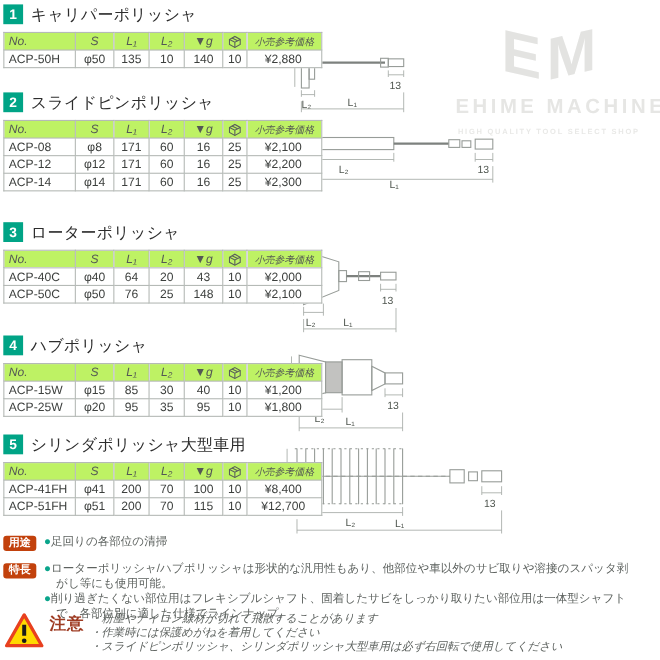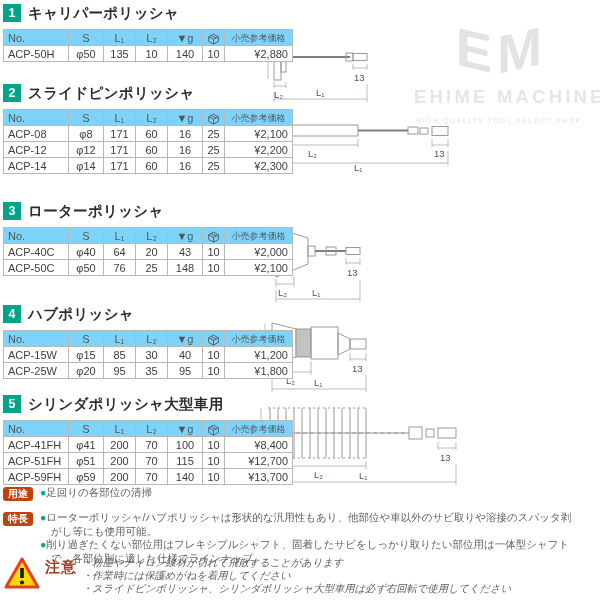--- a/index.html
+++ b/index.html
@@ -11,32 +11,32 @@
   .wm-logo{font-weight:bold;font-size:54px;line-height:56px;color:#e3e3e1;letter-spacing:0px;}
   .wm-e{display:inline-block;transform:skewY(13deg);}
   .wm-m{display:inline-block;transform:skewY(-13deg);margin-left:5px;}
   .wm-name{margin-top:8px;font-weight:bold;font-size:18.5px;letter-spacing:3.2px;color:#e6e6e4;white-space:nowrap;margin-left:16px;}
   .wm-tag{margin-top:9px;font-weight:bold;font-size:6.8px;letter-spacing:1.6px;color:#e9e9e7;white-space:nowrap;}
 
   
   .section{position:absolute;left:3px;width:256px;z-index:2;}
   .sec-head{display:flex;align-items:center;gap:7px;height:18px;margin-bottom:7px;}
   .num-badge{width:18px;height:18px;background:#00a486;color:#fff;font-weight:bold;font-size:12.5px;display:flex;align-items:center;justify-content:center;flex:none;}
-  .sec-title{font-size:14.5px;font-weight:bold;color:#2d2d2d;letter-spacing:.3px;white-space:nowrap;}
+  .sec-title{font-size:14.5px;font-weight:normal;color:#2d2d2d;letter-spacing:.3px;white-space:nowrap;}
 
   table.spec{border-collapse:collapse;table-layout:fixed;width:256px;font-size:11px;color:#3c3f3d;background:#fff;}
   .spec th,.spec td{border:1px solid #b5bab6;height:15px;line-height:14px;padding:0 2px;font-weight:normal;white-space:nowrap;overflow:hidden;text-align:center;}
-  .spec thead th{background:#7dd3fc;color:#545855;}
+  .spec thead th{background:#bef264;color:#545855;font-style:italic;}
   .spec .c0{width:58px;text-align:left;padding-left:4px;}
   .spec .c1{width:30px;}
   .spec .c2{width:27px;}
   .spec .c3{width:27px;}
   .spec .c4{width:30px;}
   .spec .c5{width:21px;padding:0;}
-  .spec .c6{width:63px;text-align:right;padding-right:4px;}
+  .spec .c6{width:63px;text-align:center;padding-right:4px;}
   .spec thead .c6{font-size:9px;text-align:center;padding-right:2px;}
   .spec thead .c5 svg{vertical-align:middle;}
 
   
   .diagram{position:absolute;z-index:1;}
   .diagram path,.diagram rect,.diagram line,.diagram polygon{stroke:#979c98;fill:none;stroke-width:1;}
   .diagram .fillgray{fill:#c2c2c0;stroke:#979c98;}
   .diagram .wire{stroke:#7d817e;stroke-width:2;}
   .diagram .dimline{stroke:#a9aeaa;stroke-width:.8;}
   .dim{font-size:9.5px;fill:#4f564f;stroke:none;}
@@ -286,29 +286,20 @@
             <td class="c6">¥8,400</td>
           </tr>
           <tr>
             <td class="c0">ACP-51FH</td>
             <td class="c1">φ51</td>
             <td class="c2">200</td>
             <td class="c3">70</td>
             <td class="c4">115</td>
             <td class="c5">10</td>
             <td class="c6">¥12,700</td>
-          </tr>
-          <tr>
-            <td class="c0">ACP-59FH</td>
-            <td class="c1">φ59</td>
-            <td class="c2">200</td>
-            <td class="c3">70</td>
-            <td class="c4">140</td>
-            <td class="c5">10</td>
-            <td class="c6">¥13,700</td>
           </tr>
         </tbody>
     </table>
   </div>
 
   <svg class="diagram" style="left:258px;top:26px" width="130" height="80">
     <line class="dimline" x1="10" y1="9" x2="10" y2="53"></line>
     <text class="dim" x="1" y="35">S</text>
     <rect x="16" y="8" width="7" height="46"></rect>
     <rect x="23" y="16" width="5" height="30"></rect>

